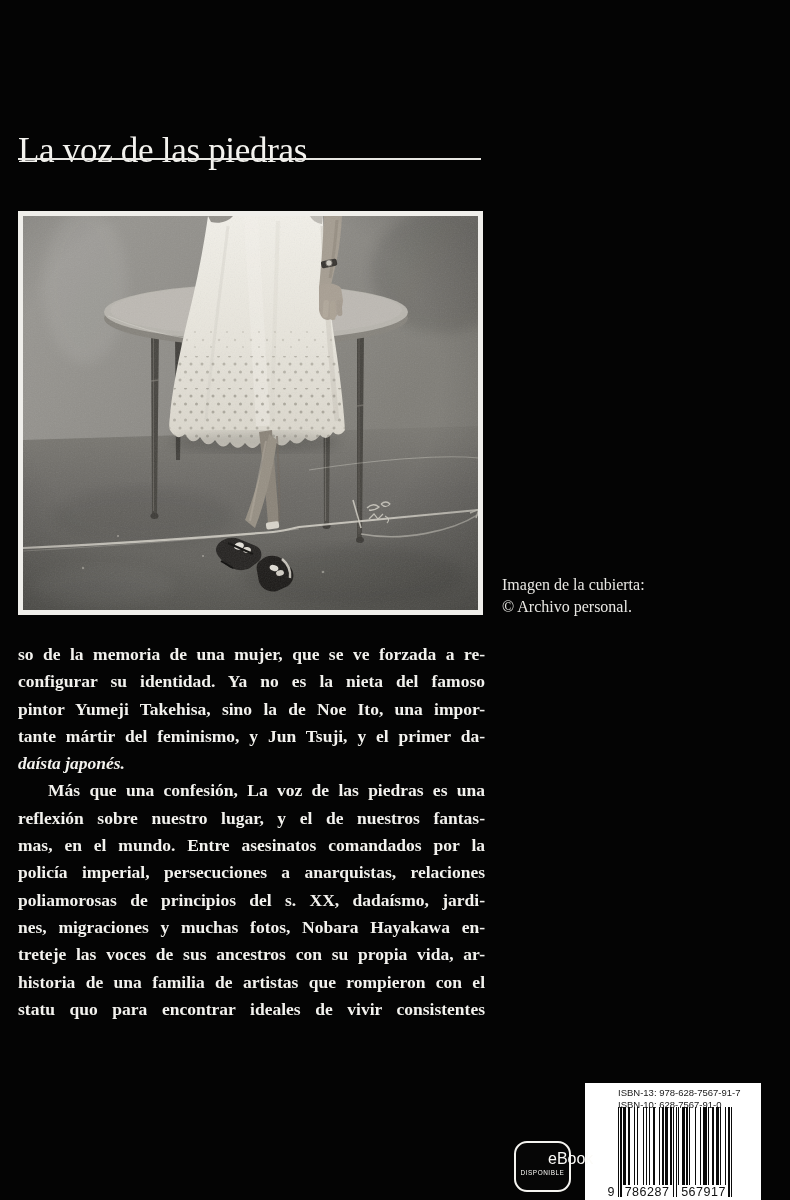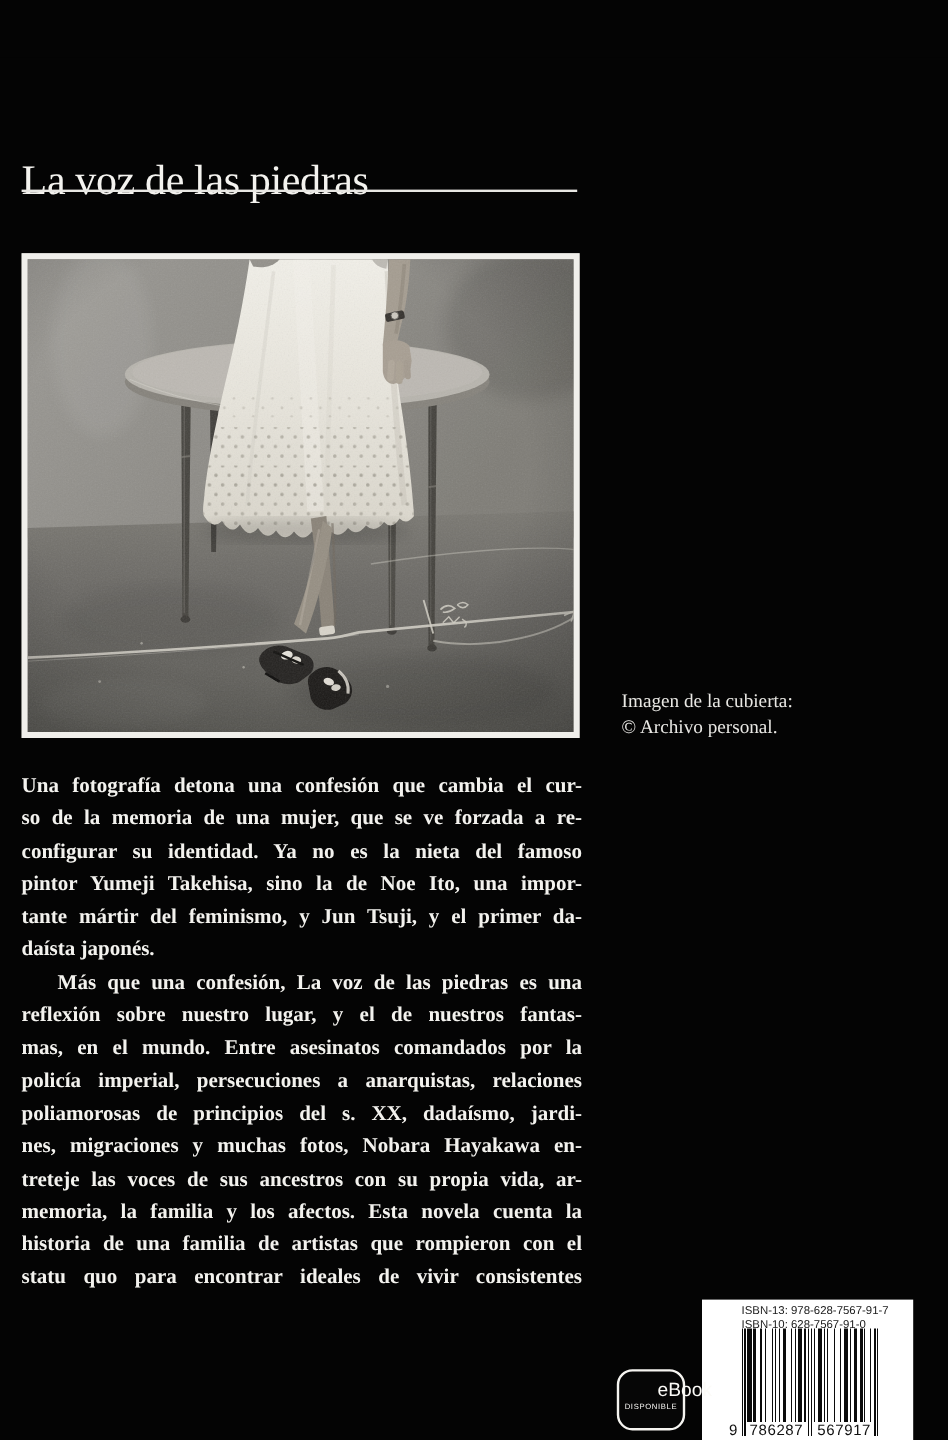--- a/index.html
+++ b/index.html
@@ -16,32 +16,32 @@
     position:absolute;left:18px;top:110px;width:463px;height:2px;background:#e8e7e3;
   }
   
   #photo-frame{
     position:absolute;left:18px;top:163px;width:465px;height:404px;
     border:5px solid #f0efeb;box-sizing:border-box;background:#8c8a85;
   }
   #photo-frame svg{display:block;}
   
   #credit{
-    position:absolute;left:518px;top:526px;font-size:16px;line-height:22px;color:#e9e8e4;
+    position:absolute;left:502px;top:526px;font-size:16px;line-height:22px;color:#e9e8e4;
   }
   
   #synopsis{
     position:absolute;left:18px;top:593px;width:467px;
   }
   .syn-line{
     font-family:"Liberation Serif",serif;font-weight:700;font-size:17.5px;
     line-height:27.3px;color:#f3f2ee;
     text-align:justify;text-align-last:justify;
   }
-  .syn-line.para-end{text-align-last:left;}
+  .syn-line.para-end{text-align-last:left;font-style:italic;}
   .syn-line.indent{text-indent:30px;}
   
   #isbn-panel{
     position:absolute;left:585px;top:1035px;width:176px;height:123px;background:#ffffff;
   }
   .isbn-lines{
     position:absolute;left:33px;top:4px;font-family:"Liberation Sans",sans-serif;
     font-size:9.5px;line-height:12px;color:#1a1a1a;white-space:nowrap;
   }
   #barcode-svg{position:absolute;left:19px;top:24px;}
@@ -217,34 +217,32 @@
       <rect x="0" y="0" width="455" height="394" filter="url(#grainF)" opacity="0.12"></rect>
     </svg>
   </div>
 
   <div id="credit">
     <div>Imagen de la cubierta:</div>
     <div>© Archivo personal.</div>
   </div>
 
   <div id="synopsis">
-      <div class="syn-line">Una fotografía detona una confesión que cambia el cur-</div>
       <div class="syn-line">so de la memoria de una mujer, que se ve forzada a re-</div>
       <div class="syn-line">configurar su identidad. Ya no es la nieta del famoso</div>
       <div class="syn-line">pintor Yumeji Takehisa, sino la de Noe Ito, una impor-</div>
       <div class="syn-line">tante mártir del feminismo, y Jun Tsuji, y el primer da-</div>
       <div class="syn-line para-end">daísta japonés.</div>
       <div class="syn-line indent">Más que una confesión, La voz de las piedras es una</div>
       <div class="syn-line">reflexión sobre nuestro lugar, y el de nuestros fantas-</div>
       <div class="syn-line">mas, en el mundo. Entre asesinatos comandados por la</div>
       <div class="syn-line">policía imperial, persecuciones a anarquistas, relaciones</div>
       <div class="syn-line">poliamorosas de principios del s. XX, dadaísmo, jardi-</div>
       <div class="syn-line">nes, migraciones y muchas fotos, Nobara Hayakawa en-</div>
       <div class="syn-line">treteje las voces de sus ancestros con su propia vida, ar-</div>
-      <div class="syn-line">memoria, la familia y los afectos. Esta novela cuenta la</div>
       <div class="syn-line">historia de una familia de artistas que rompieron con el</div>
       <div class="syn-line">statu quo para encontrar ideales de vivir consistentes</div>
     </div>
 
   <div id="isbn-panel">
     <div class="isbn-lines">
       <div>ISBN-13: 978-628-7567-91-7</div>
       <div>ISBN-10: 628-7567-91-0</div>
     </div>
     <svg id="barcode-svg" width="130" height="92" viewBox="0 0 130 92">

